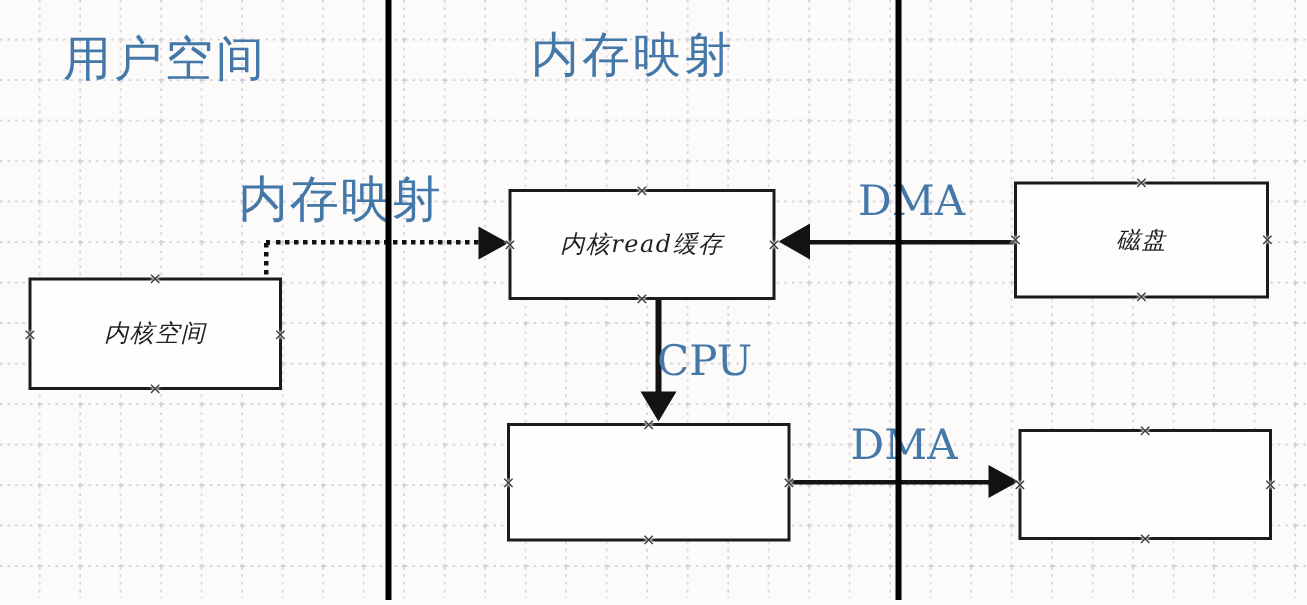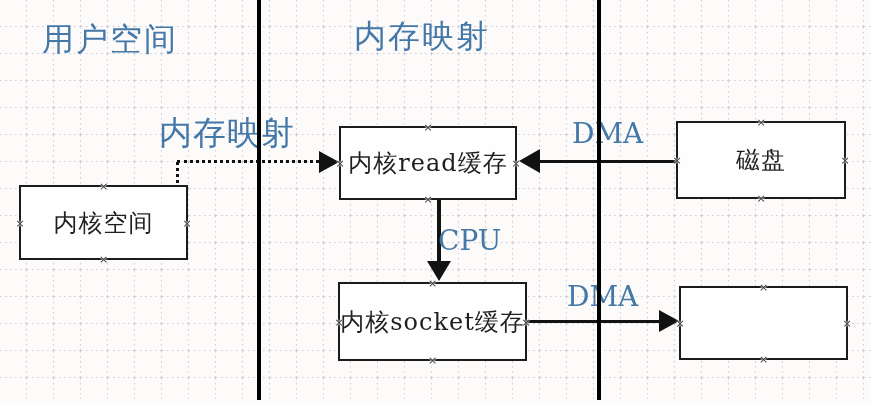--- a/index.html
+++ b/index.html
@@ -47,24 +47,25 @@
   .node {
     position: absolute;
     background: #fefefe;
     border: 2px solid var(--box_border);
     z-index: 3;
     display: flex;
     align-items: center;
     justify-content: center;
   }
   .node-label {
-    font-size: 24px;
+    font-size: 16px;
     color: #1f1f1f;
     letter-spacing: 1px;
     white-space: nowrap;
+    font-style: italic;
   }
   .handle {
     position: absolute;
     font-family: "DejaVu Sans", "Liberation Sans", sans-serif;
     font-size: 11px;
     line-height: 1;
     color: var(--handle);
     text-shadow: 0 0 2px #fff, 0 0 2px #fff;
     z-index: 5;
     transform: translate(-50%, -50%);
@@ -141,21 +142,20 @@
 
   <div class="node" style="left:676px; top:121px; width:170px; height:78px">
     <span class="node-label">磁盘</span>
     <span class="handle ht">×</span>
     <span class="handle hb">×</span>
     <span class="handle hl">×</span>
     <span class="handle hr">×</span>
   </div>
 
   <div class="node" style="left:338px; top:282px; width:189px; height:79px">
-    <span class="node-label">内核socket缓存</span>
     <span class="handle ht">×</span>
     <span class="handle hb">×</span>
     <span class="handle hl">×</span>
     <span class="handle hr">×</span>
   </div>
 
   <div class="node" style="left:679px; top:286px; width:169px; height:74px">
     <span class="handle ht">×</span>
     <span class="handle hb">×</span>
     <span class="handle hl">×</span>

